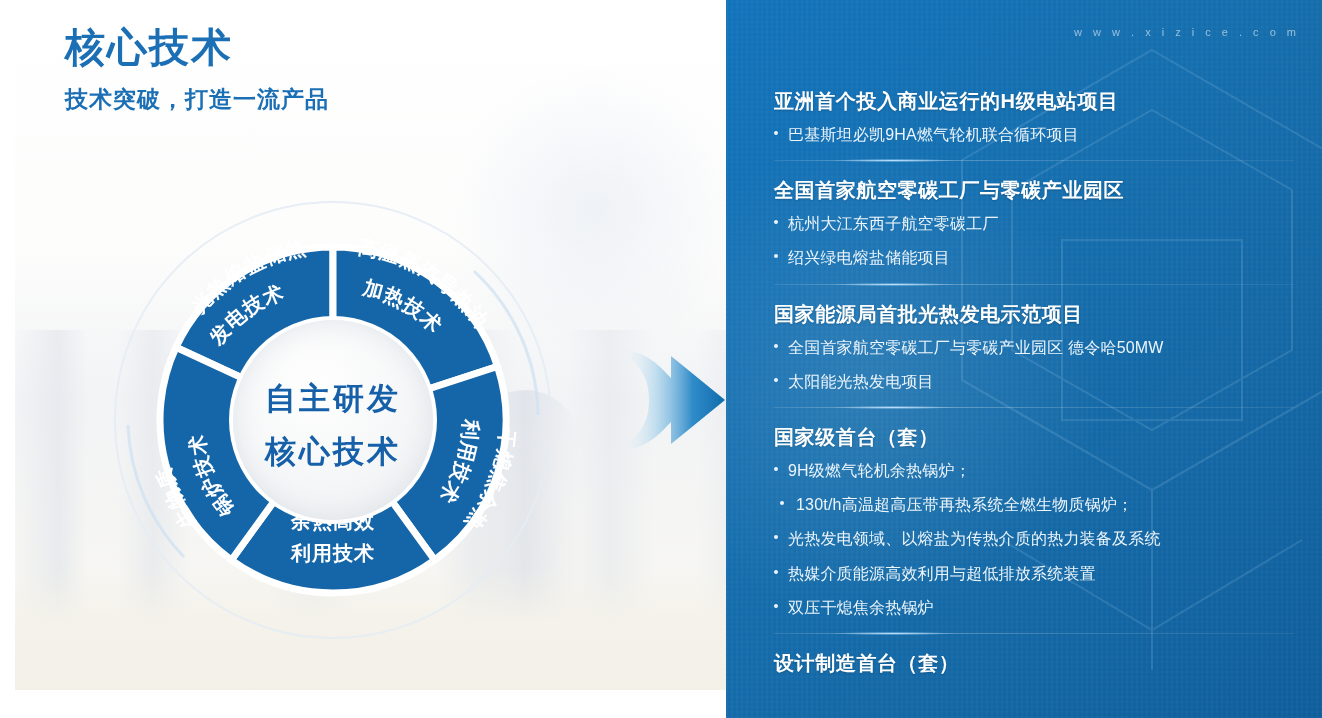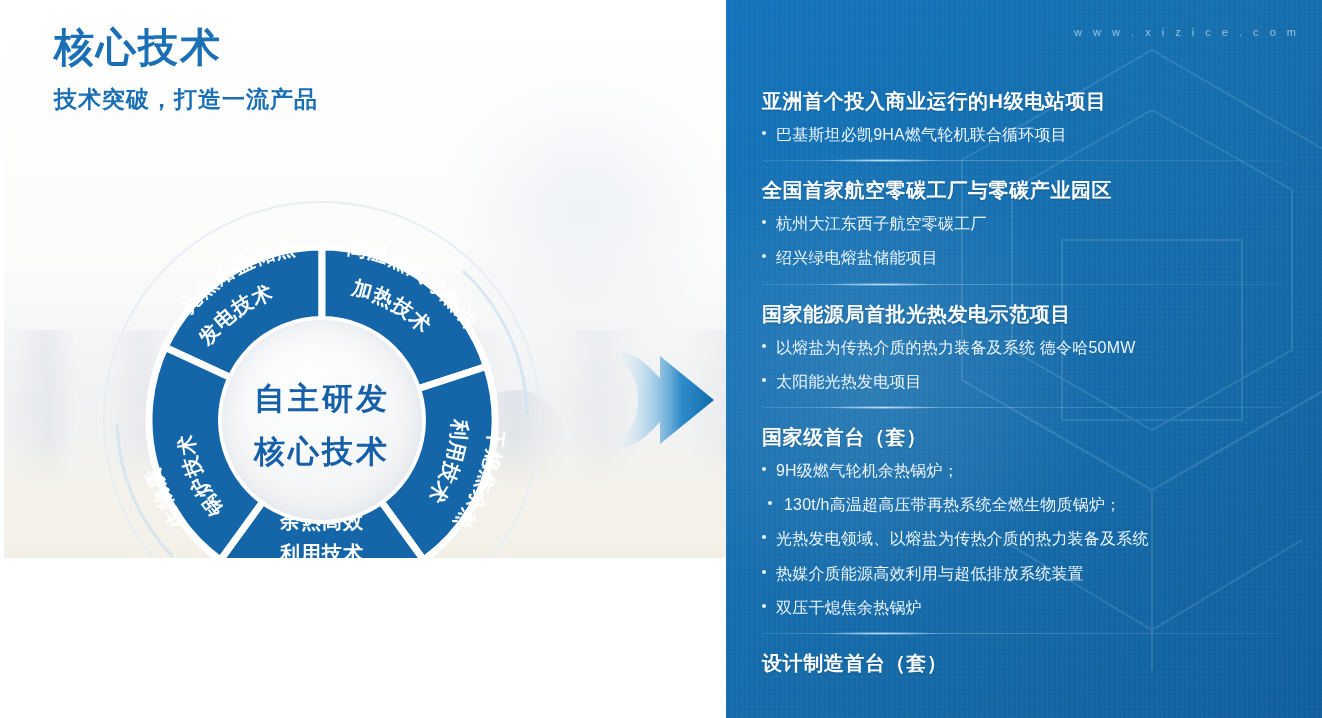--- a/index.html
+++ b/index.html
@@ -5,21 +5,21 @@
   html,body{margin:0;padding:0;}
   body{
     width:1322px;height:718px;overflow:hidden;
     font-family:"Liberation Sans","DejaVu Sans",sans-serif;
     background:#ffffff;
   }
   #stage{position:relative;width:1322px;height:718px;overflow:hidden;}
 
   
   .left-panel{
-    position:absolute;left:4px;top:0;width:726px;height:558px;
+    position:absolute;left:15px;top:0;width:726px;height:690px;
     background:
       linear-gradient(180deg,#ffffff 0%,#fbfbfa 55%,#f4f3ee 100%);
     overflow:hidden;
   }
   
   .left-bg-a{
     position:absolute;left:0;top:330px;width:726px;height:388px;
     background:
       linear-gradient(90deg,rgba(222,226,232,.0) 0%,rgba(216,221,229,.55) 6%,rgba(255,255,255,0) 10%,
         rgba(255,255,255,0) 14%,rgba(214,219,228,.45) 19%,rgba(255,255,255,0) 24%,
@@ -94,21 +94,21 @@
   .rp-glow{
     position:absolute;left:-120px;top:120px;width:520px;height:520px;border-radius:50%;
     background:radial-gradient(circle,rgba(255,255,255,.10) 0%,rgba(255,255,255,0) 65%);
   }
   .watermark{
     position:absolute;right:22px;top:26px;
     font-size:11px;color:rgba(255,255,255,.55);letter-spacing:4px;
     font-family:"Liberation Sans","DejaVu Sans",sans-serif;
   }
 
-  .sections{position:absolute;left:36px;top:88px;width:520px;}
+  .sections{position:absolute;left:48px;top:88px;width:520px;}
   .section{position:relative;}
   .sec-title{
     color:#ffffff;font-size:20px;font-weight:bold;letter-spacing:.6px;
     margin:0 0 9px 0;line-height:1.3;
     text-shadow:0 1px 2px rgba(0,0,0,.18);
   }
   .bullets{margin:0;padding:0;list-style:none;}
   .bullets li{
     position:relative;color:#ecf5fc;font-size:16px;line-height:1.45;
     padding-left:14px;margin-bottom:11px;letter-spacing:.2px;
@@ -269,21 +269,21 @@
         <ul class="bullets">
           <li>杭州大江东西子航空零碳工厂</li>
           <li>绍兴绿电熔盐储能项目</li>
         </ul>
       </div>
       <div class="divider"></div>
 
       <div class="section">
         <div class="sec-title">国家能源局首批光热发电示范项目</div>
         <ul class="bullets">
-          <li>以熔盐为传热介质的热力装备及系统 德令哈50MW</li>
+          <li>全国首家航空零碳工厂与零碳产业园区 德令哈50MW</li>
           <li>太阳能光热发电项目</li>
         </ul>
       </div>
       <div class="divider"></div>
 
       <div class="section">
         <div class="sec-title">国家级首台（套）</div>
         <ul class="bullets">
           <li>9H级燃气轮机余热锅炉；</li>
           <li class="indent">130t/h高温超高压带再热系统全燃生物质锅炉；</li>

